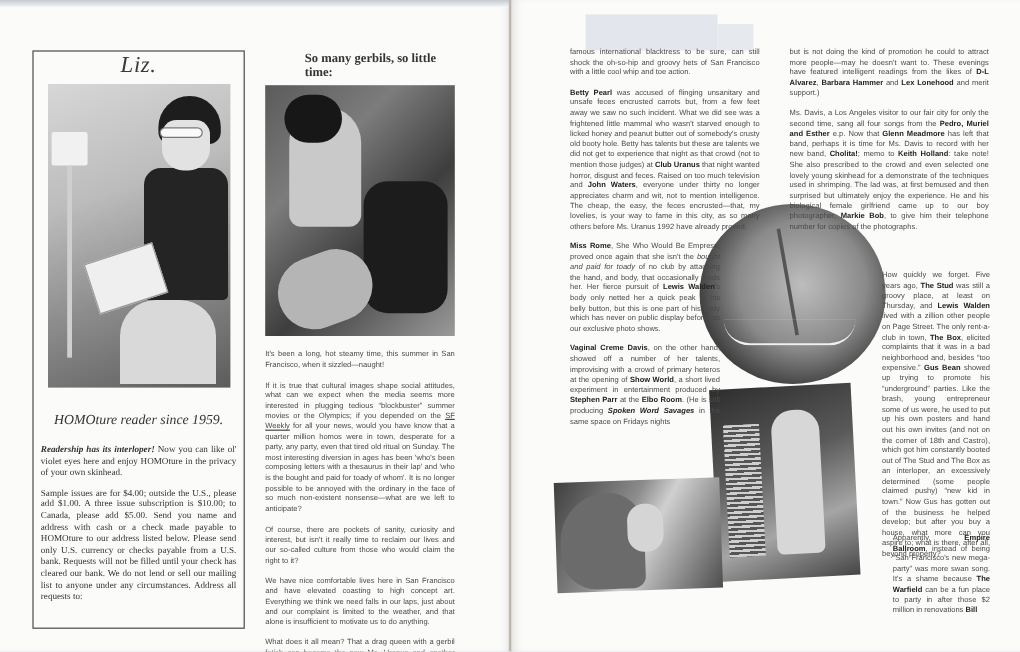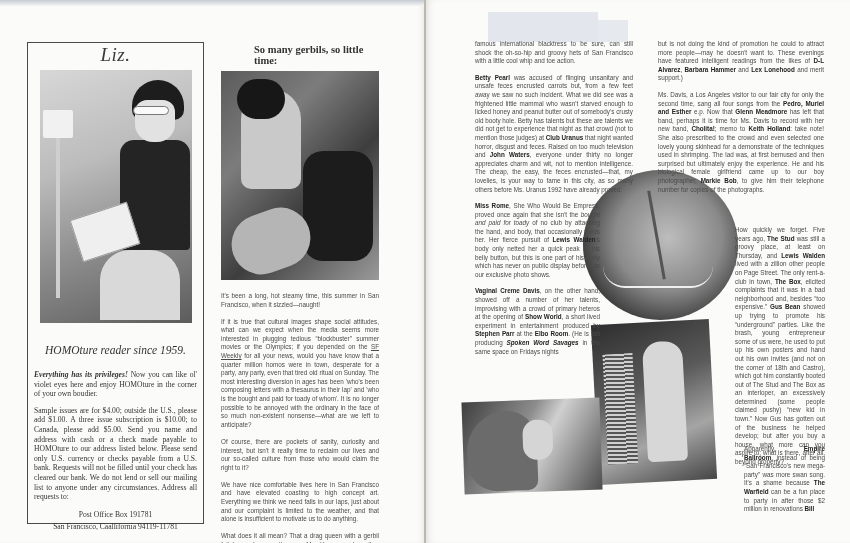--- a/index.html
+++ b/index.html
@@ -83,26 +83,22 @@
         <div class="lampstand"></div>
         <div class="dress"></div>
         <div class="legs"></div>
         <div class="magazine"></div>
         <div class="head"></div>
         <div class="face"></div>
         <div class="glasses"></div>
       </div>
       <div class="ad-caption">HOMOture reader since 1959.</div>
       <div class="ad-text">
-        <p><span class="lead">Everything has its privileges!</span><span> Now you can like ol' violet eyes here and enjoy HOMOture in the corner of your own boudier.</span></p>
+        <p><span class="lead">Readership has its interloper!</span><span> Now you can like ol' violet eyes here and enjoy HOMOture in the privacy of your own skinhead.</span></p>
         <p>Sample issues are for $4.00; outside the U.S., please add $1.00. A three issue subscription is $10.00; to Canada, please add $5.00. Send you name and address with cash or a check made payable to HOMOture to our address listed below. Please send only U.S. currency or checks payable from a U.S. bank. Requests will not be filled until your check has cleared our bank. We do not lend or sell our mailing list to anyone under any circumstances. Address all requests to:</p>
-      </div>
-      <div class="ad-address">
-        <div>Post Office Box 191781</div>
-        <div>San Francisco, Caallifornia   94119-11781</div>
       </div>
     </div>
 
     <div class="col2">
       <div class="headline">So many gerbils, so little time:</div>
       <div class="col2-photo" title="Drag performers on stage">
         <div class="fig1"></div>
         <div class="hair1"></div>
         <div class="fig2"></div>
         <div class="fig3"></div>

